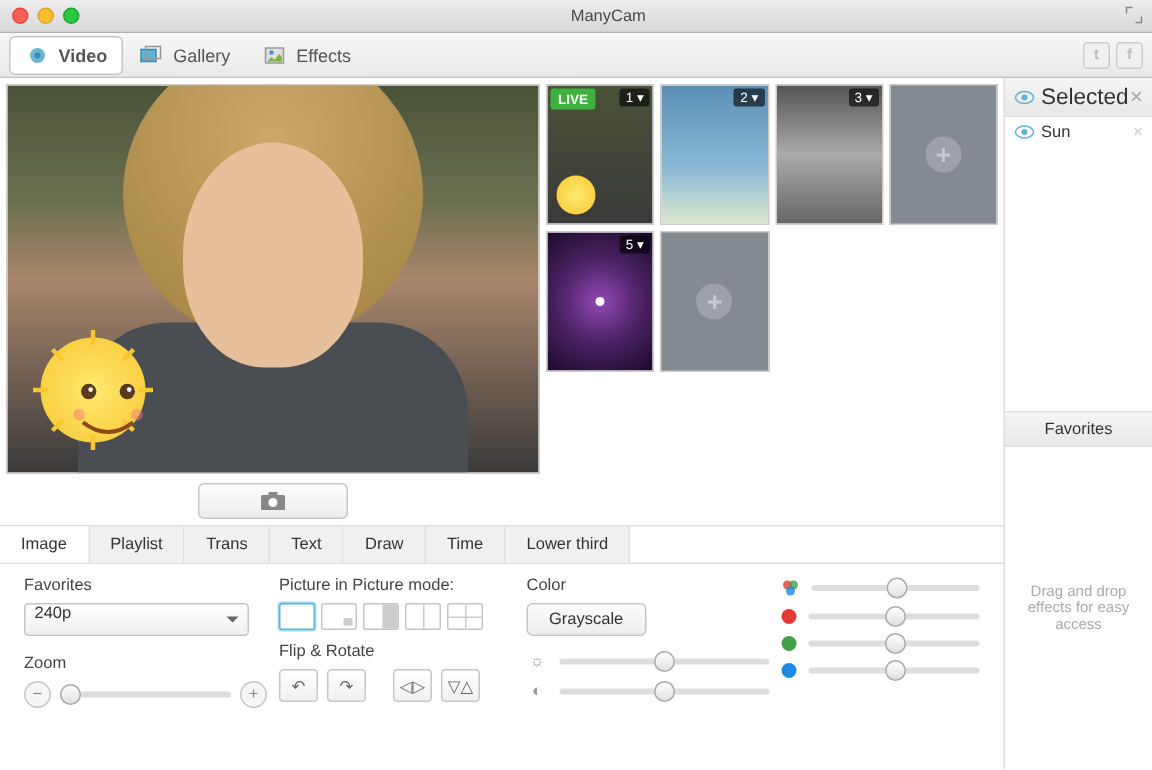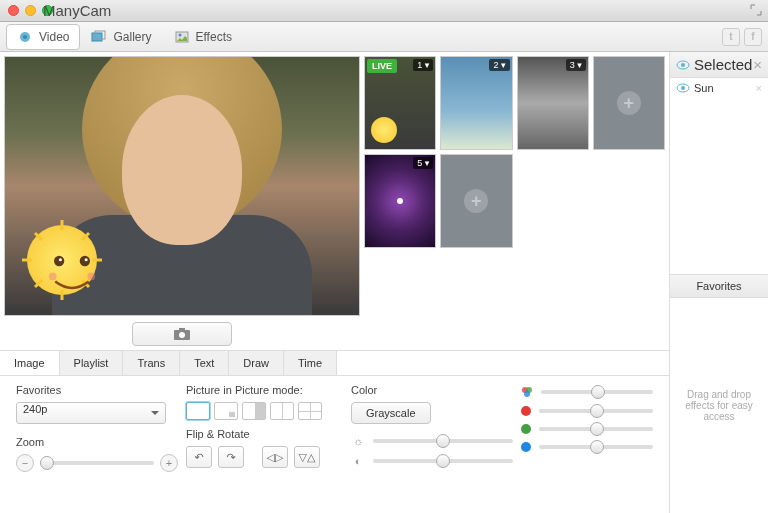--- a/index.html
+++ b/index.html
@@ -3,26 +3,26 @@
 <meta charset="utf-8">
 <style>
 * { box-sizing: border-box; margin: 0; padding: 0; }
 body { font-family: "Lucida Grande", Arial, sans-serif; font-size: 11px; background: #fff; width: 768px; height: 513px; overflow: hidden; color: #333; }
 .titlebar { height: 22px; background: linear-gradient(#ededed, #d8d8d8); border-bottom: 1px solid #b0b0b0; display: flex; align-items: center; position: relative; }
 .traffic { display: flex; gap: 6px; margin-left: 8px; }
 .tl { width: 11px; height: 11px; border-radius: 50%; }
 .tl.r { background: #ff5f57; border: 1px solid #e1483f; }
 .tl.y { background: #ffbd2e; border: 1px solid #e0a423; }
 .tl.g { background: #28c940; border: 1px solid #1aab2b; }
-.titlebar .title { position: absolute; left: 0; right: 0; text-align: left; font-size: 15px; color: #4a4a4a; padding-left: 43px; }
+.titlebar .title { position: absolute; left: 0; right: 0; text-align: center; font-size: 11px; color: #4a4a4a; padding-left: 43px; }
 .expand { position: absolute; right: 6px; top: 4px; width: 12px; height: 12px; }
 
 .toolbar { height: 30px; background: linear-gradient(#f7f7f7, #e9e9e9); border-bottom: 1px solid #c5c5c5; display: flex; align-items: center; padding: 0 6px; }
 .tool-tab { display: flex; align-items: center; gap: 6px; padding: 4px 10px; border-radius: 4px; font-size: 12px; color: #555; cursor: pointer; border: 1px solid transparent; }
-.tool-tab.active { background: #fff; border: 1px solid #c5c5c5; }
+.tool-tab.active { background: #fff; border: 1px solid #c5c5c5; font-weight: bold; }
 .tool-tab .ico { width: 16px; height: 16px; }
 .spacer { flex: 1; }
 .social { width: 18px; height: 18px; border: 1px solid #ccc; border-radius: 3px; margin-left: 4px; display: flex; align-items: center; justify-content: center; background: #f0f0f0; color: #bbb; font-weight: bold; font-size: 10px; }
 
 .main { display: flex; height: 461px; }
 .left { flex: 1; display: flex; flex-direction: column; border-right: 1px solid #ddd; }
 .right { width: 112px; display: flex; flex-direction: column; background: #fff; }
 
 .preview-row { display: flex; padding: 4px; gap: 4px; }
 .preview-main { width: 356px; display: flex; flex-direction: column; }
@@ -189,20 +189,21 @@
     </div>
 
     <div class="controls">
       <div class="ctabs">
         <div class="ctab active">Image</div>
         <div class="ctab">Playlist</div>
         <div class="ctab">Trans</div>
         <div class="ctab">Text</div>
         <div class="ctab">Draw</div>
         <div class="ctab">Time</div>
+        <div class="ctab">Lower third</div>
       </div>
       <div class="cbody">
         <div class="csection">
           <span class="clabel">Favorites</span>
           <div class="select">
             <span>240p</span>
           </div>
           <span class="clabel" style="margin-top:12px">Zoom</span>
           <div class="zoom-row">
             <div class="zbtn">−</div>

